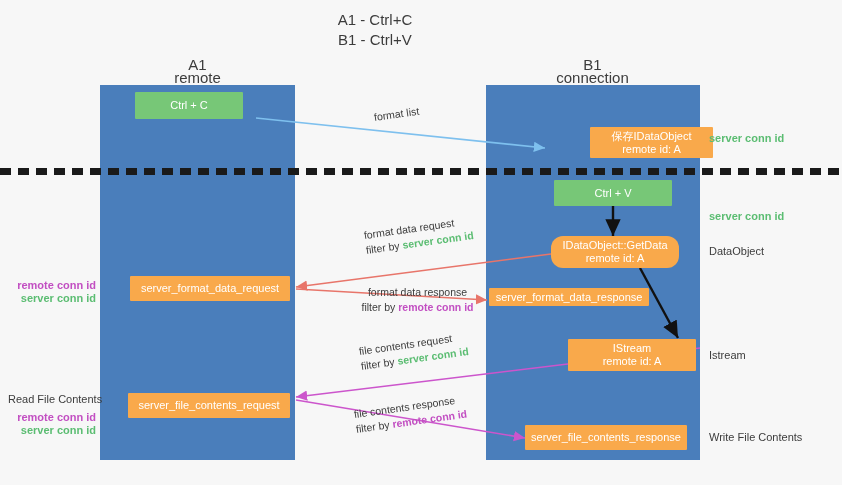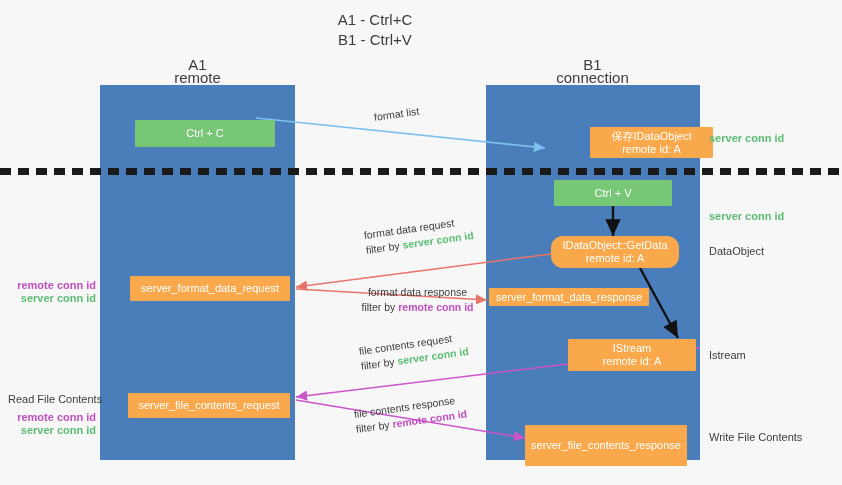--- a/index.html
+++ b/index.html
@@ -135,21 +135,21 @@
 
     <line x1="296" y1="289" x2="487" y2="300" stroke="#e8756a" stroke-width="1.6" marker-end="url(#ah-red)"></line>
 
     <line x1="640" y1="268" x2="678" y2="338" stroke="#111111" stroke-width="2.4" marker-end="url(#ah-black)"></line>
 
     <line x1="700" y1="348" x2="296" y2="397" stroke="#cc55cc" stroke-width="1.6" marker-end="url(#ah-magenta)"></line>
 
     <line x1="296" y1="400" x2="525" y2="438" stroke="#cc55cc" stroke-width="1.6" marker-end="url(#ah-magenta)"></line>
   </svg>
 
-  <div class="box green" style="left:135px; top:120px; width:140px; height:27px;">
+  <div class="box green" style="left:135px; top:92px; width:108px; height:27px;">
     <span>Ctrl + C</span>
   </div>
 
   <div class="box orange" style="left:552px; top:127px; width:123px; height:31px;margin-left:38px;">
     <span>保存IDataObject</span>
     <span>remote id: A</span>
   </div>
 
   <div class="box green" style="left:554px; top:180px; width:118px; height:26px;">
     <span>Ctrl + V</span>
@@ -170,21 +170,21 @@
   </div>
 
   <div class="box orange" style="left:489px; top:288px; width:160px; height:18px;">
     <span>server_format_data_response</span>
   </div>
 
   <div class="box orange" style="left:128px; top:393px; width:162px; height:25px;">
     <span>server_file_contents_request</span>
   </div>
 
-  <div class="box orange" style="left:525px; top:425px; width:162px; height:41px;">
+  <div class="box orange" style="left:525px; top:425px; width:162px; height:25px;">
     <span>server_file_contents_response</span>
   </div>
 
   <div id="divider"></div>
 
   <div class="mid-label rot" style="left:374px; top:110px;">
     <span>format list</span>
   </div>
 
   <div class="mid-label rot" style="left:365px; top:228px;">

